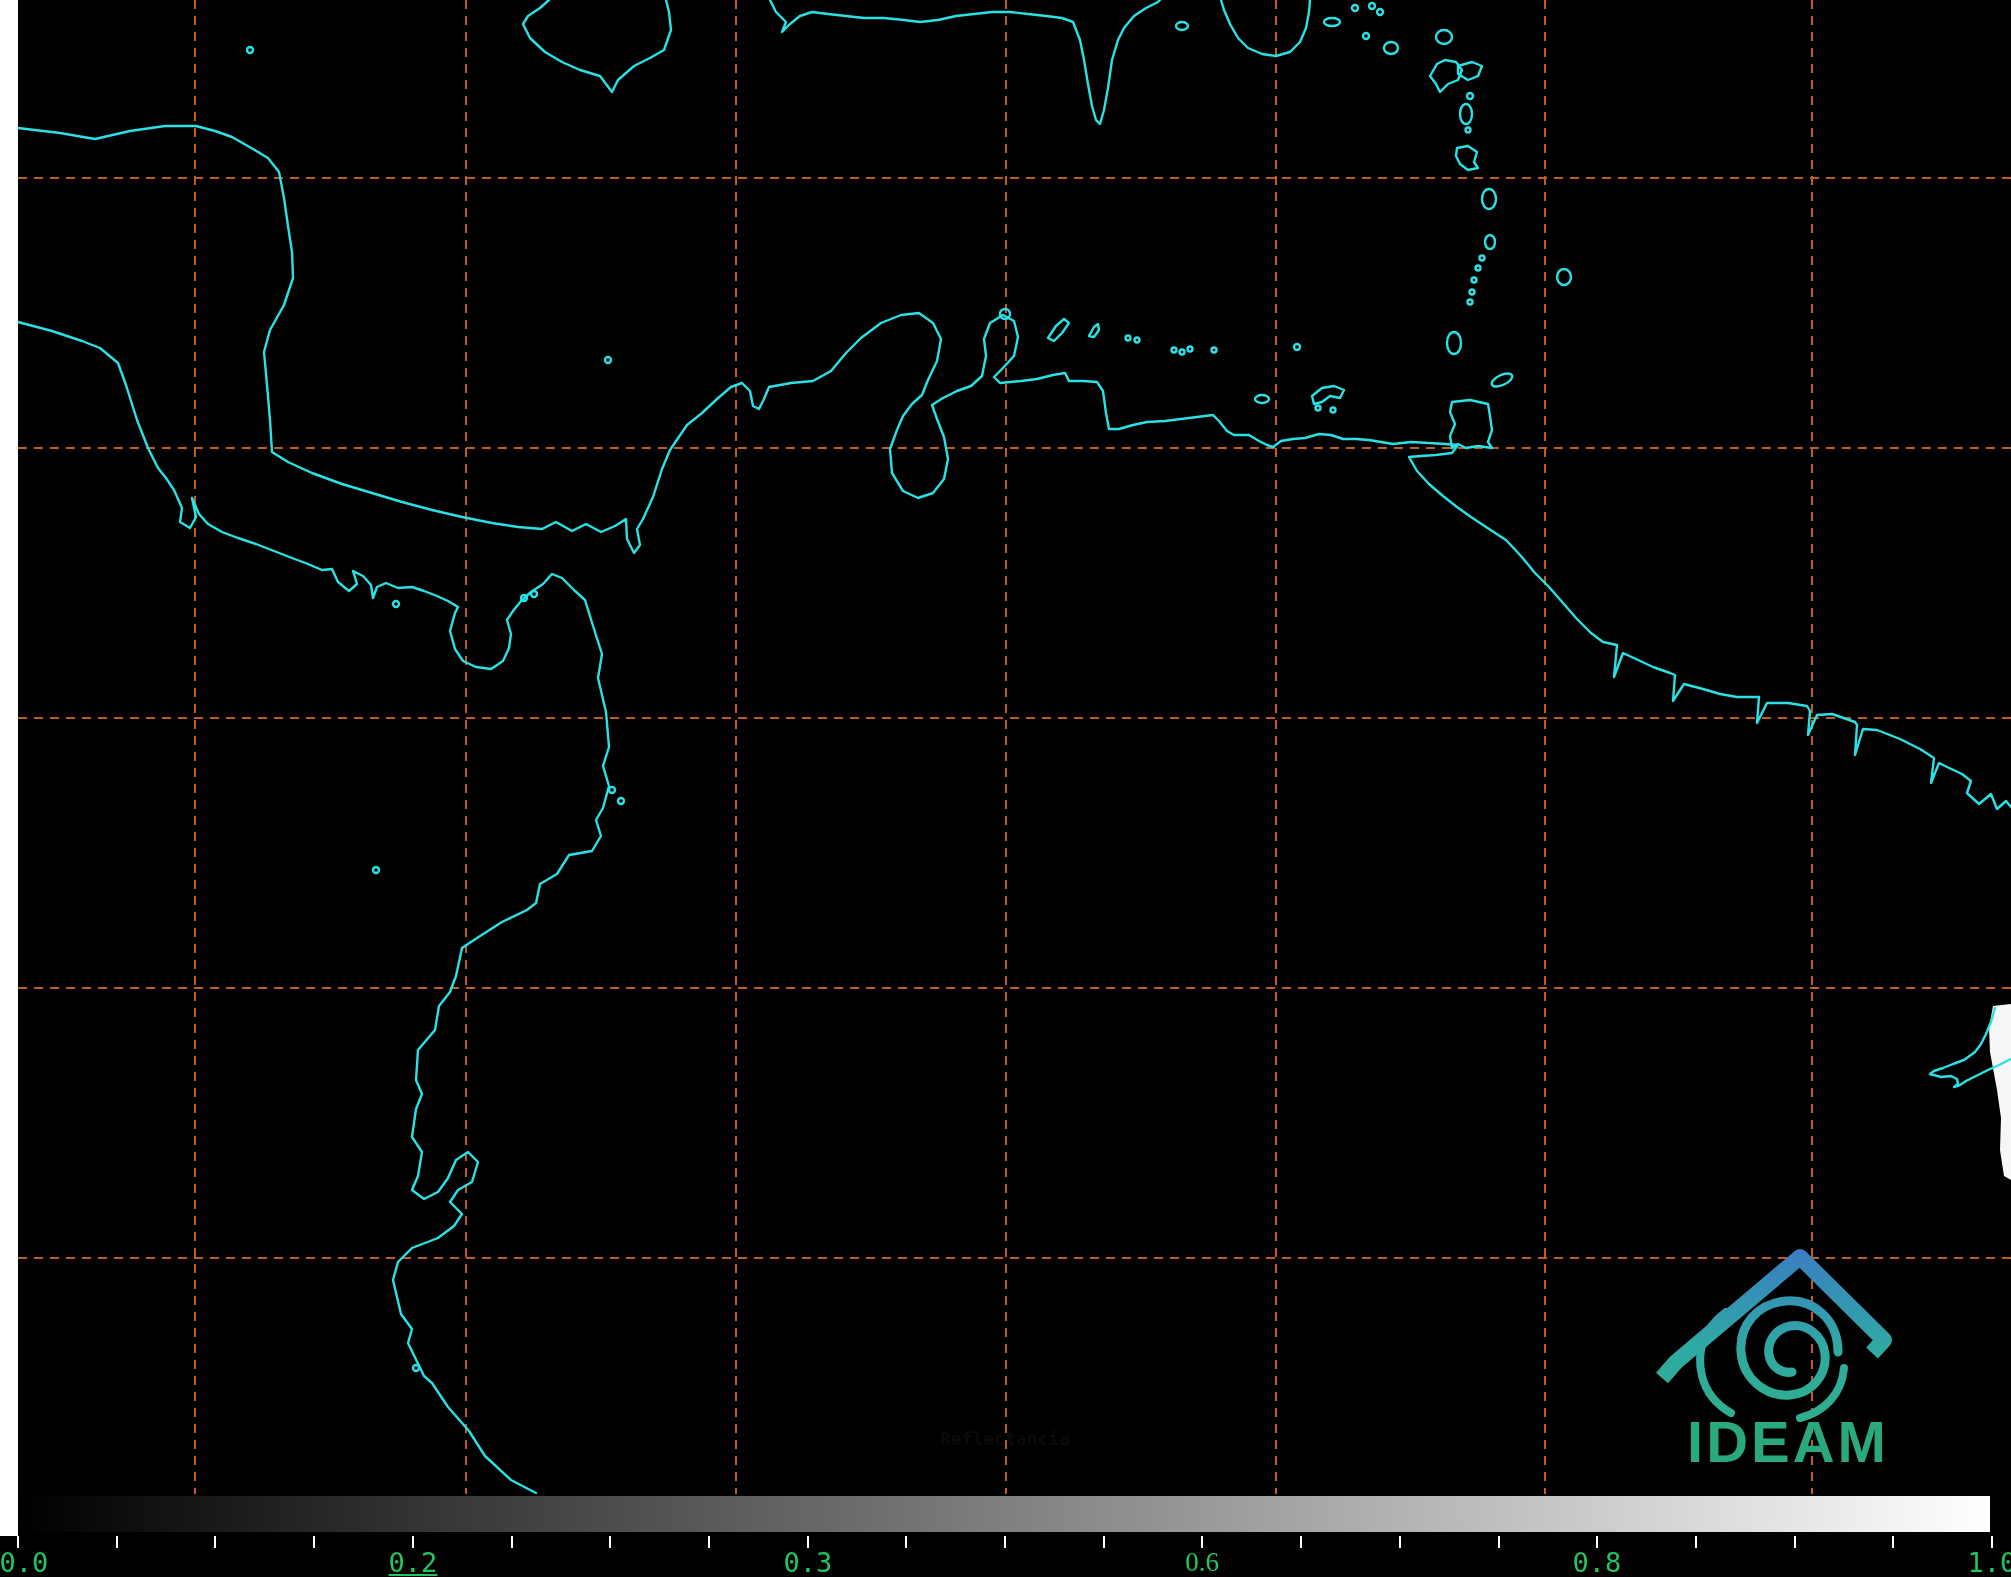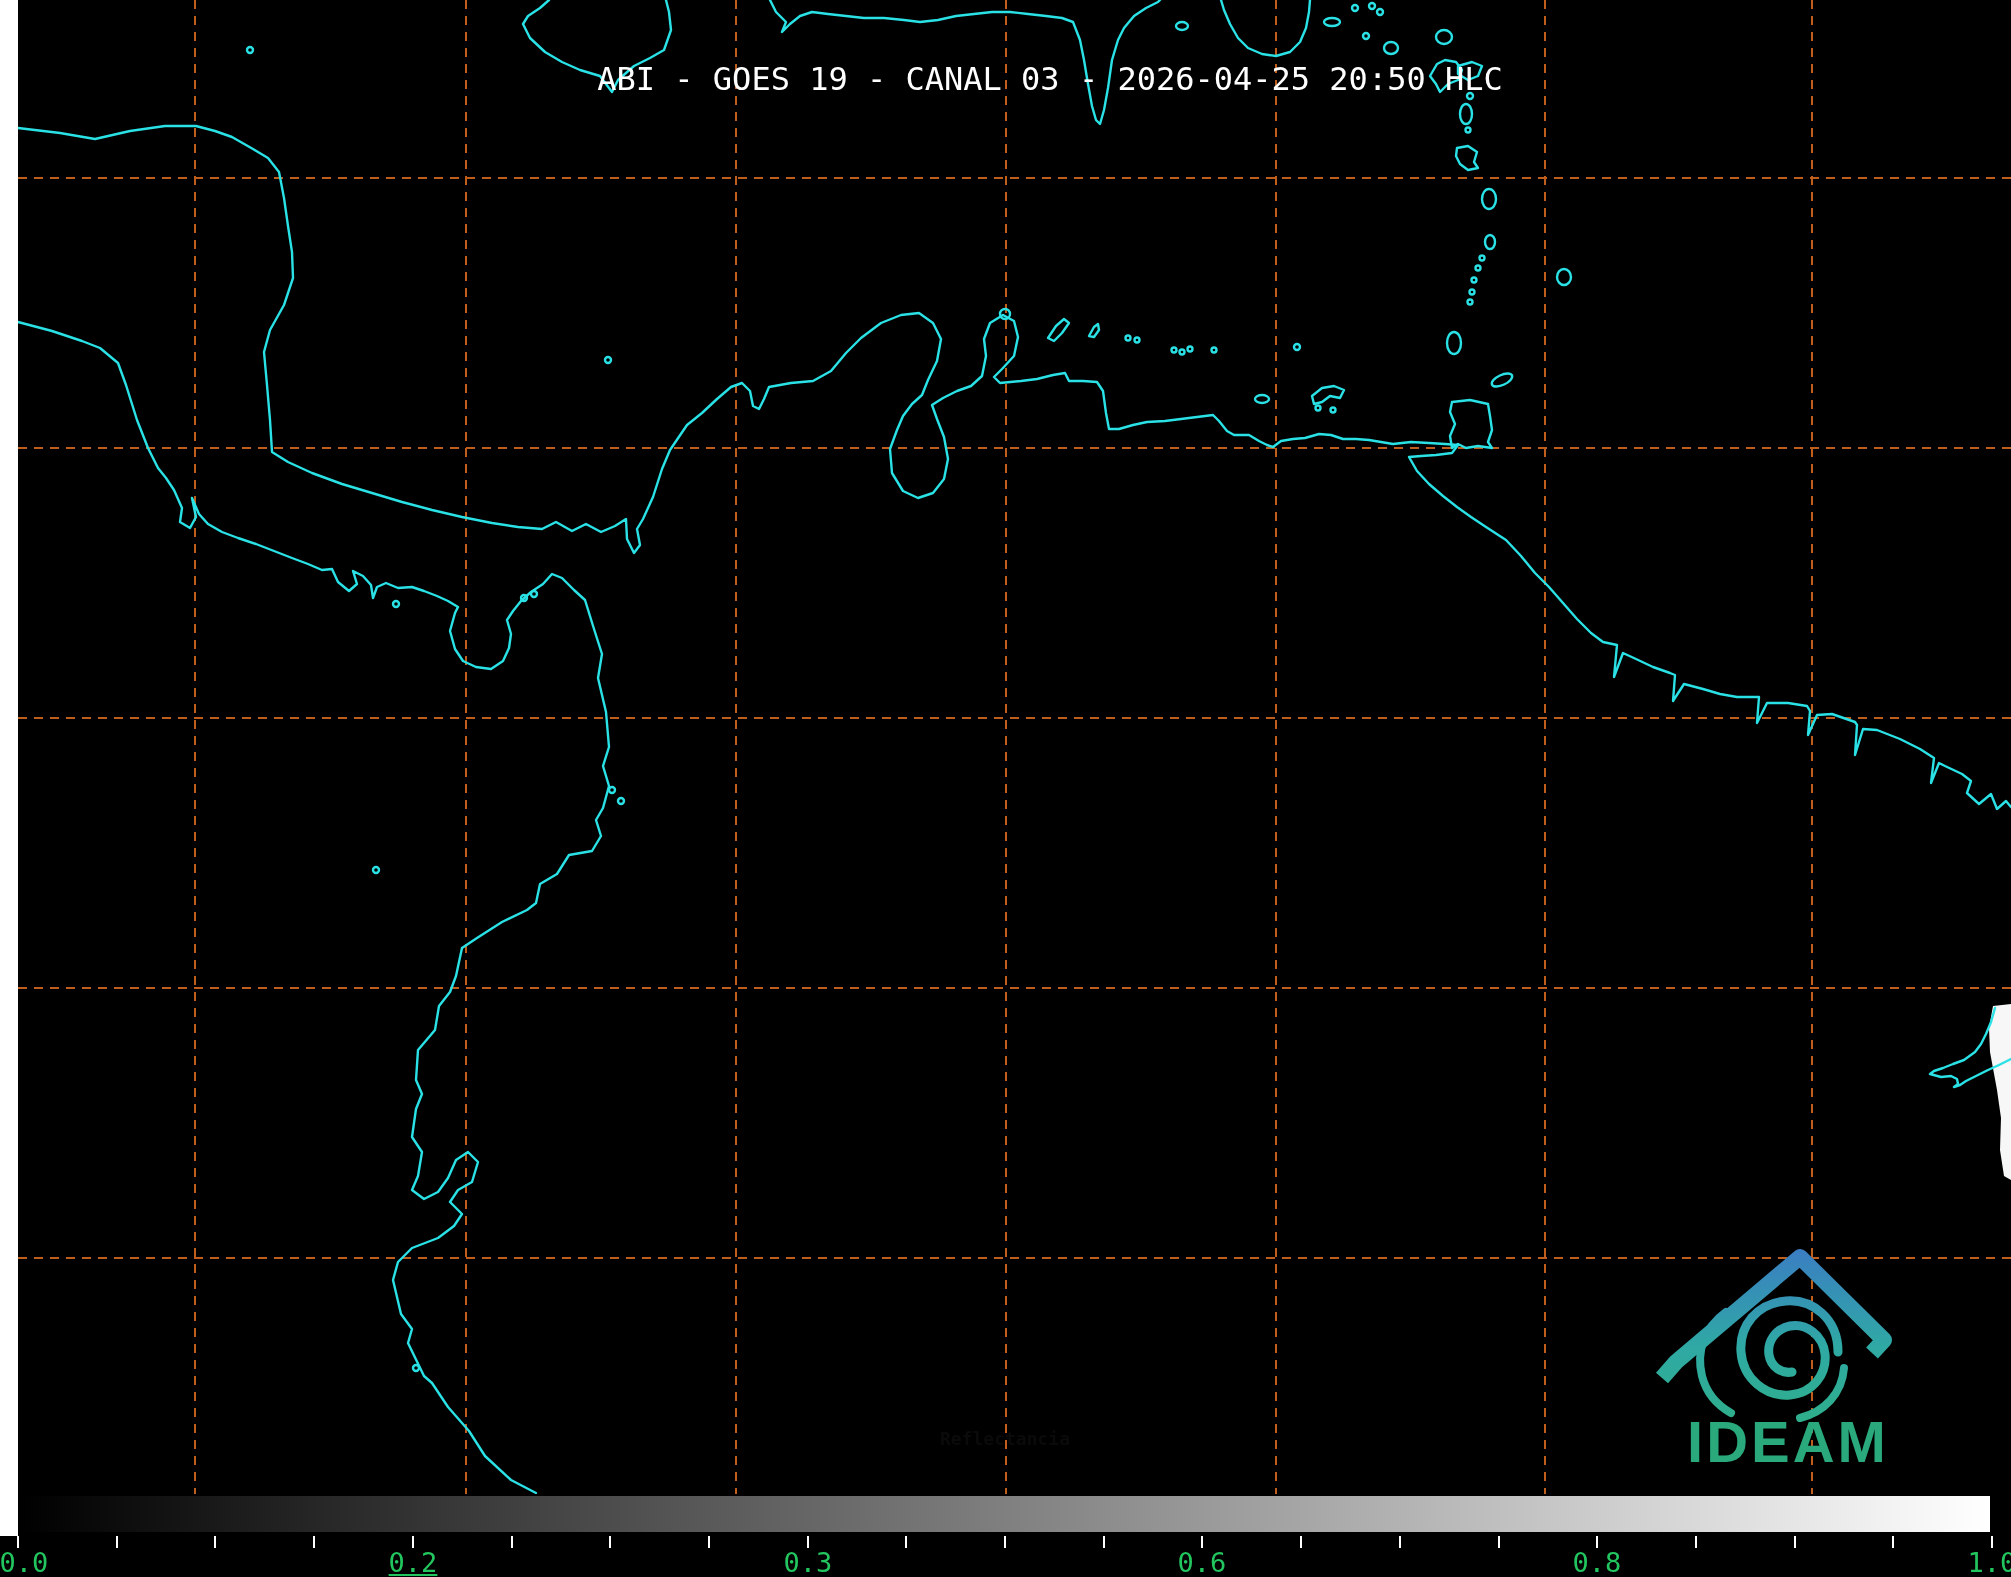--- a/index.html
+++ b/index.html
@@ -163,21 +163,20 @@
                  C 1771,1367 1782,1374 1792,1372" stroke-width="9" stroke-linecap="round"></path>
         <path d="M 1726,1312 C 1704,1328 1696,1352 1702,1376 C 1706,1392 1717,1405 1731,1413" stroke-width="8" stroke-linecap="round"></path>
         <path d="M 1844,1368 C 1842,1394 1824,1412 1800,1418" stroke-width="8" stroke-linecap="round"></path>
       </g>
       <text x="1788" y="1462" text-anchor="middle" fill="#29a97c" font-family="Liberation Sans, sans-serif" font-size="58" font-weight="bold" letter-spacing="3">IDEAM</text>
     </g>
   </svg>
 
   <div class="left-margin"></div>
 
-  <div class="title">ABI - GOES 19 - CANAL 03 - 2026-04-25 20:50 HLC</div>
 
   <div class="colorbar"></div>
   <div class="colorbar-label">Reflectancia</div>
   <div id="ticks">
       <div class="tick" style="left: 17px;"></div>
       <div class="tick" style="left: 115.7px;"></div>
       <div class="tick" style="left: 214.4px;"></div>
       <div class="tick" style="left: 313.1px;"></div>
       <div class="tick" style="left: 411.8px;"></div>
       <div class="tick" style="left: 510.5px;"></div>
@@ -192,18 +191,18 @@
       <div class="tick" style="left: 1398.8px;"></div>
       <div class="tick" style="left: 1497.5px;"></div>
       <div class="tick" style="left: 1596.2px;"></div>
       <div class="tick" style="left: 1694.9px;"></div>
       <div class="tick" style="left: 1793.6px;"></div>
       <div class="tick" style="left: 1892.3px;"></div>
       <div class="tick" style="left: 1991px;"></div>
       <div class="tick-label" style="left: 24px;">0.0</div>
       <div class="tick-label" style="left: 413px; text-decoration: underline;">0.2</div>
       <div class="tick-label" style="left: 808px;">0.3</div>
-      <div class="tick-label" style="left: 1202px;">0.6</div>
+      <div class="tick-label" style="left: 1202px; font-family: Liberation Serif, serif;">0.6</div>
       <div class="tick-label" style="left: 1597px; text-align: center;">0.8</div>
       <div class="tick-label" style="left: 1992px;">1.0</div>
     </div>
 
 </div>
 
 </body></html>

